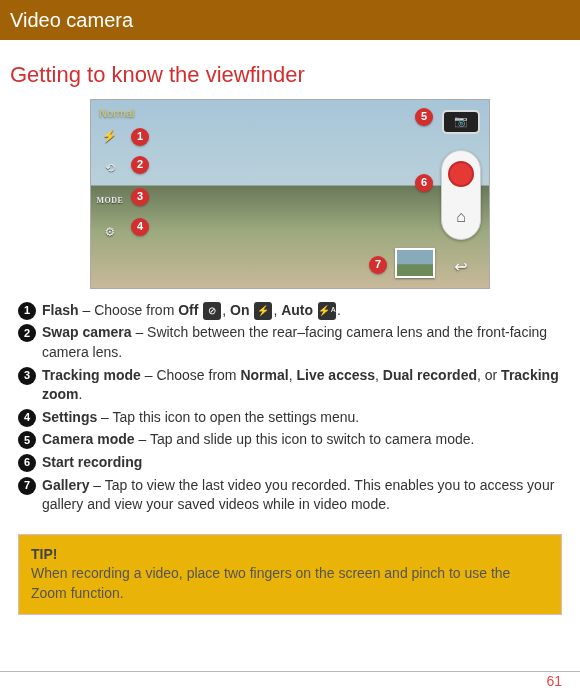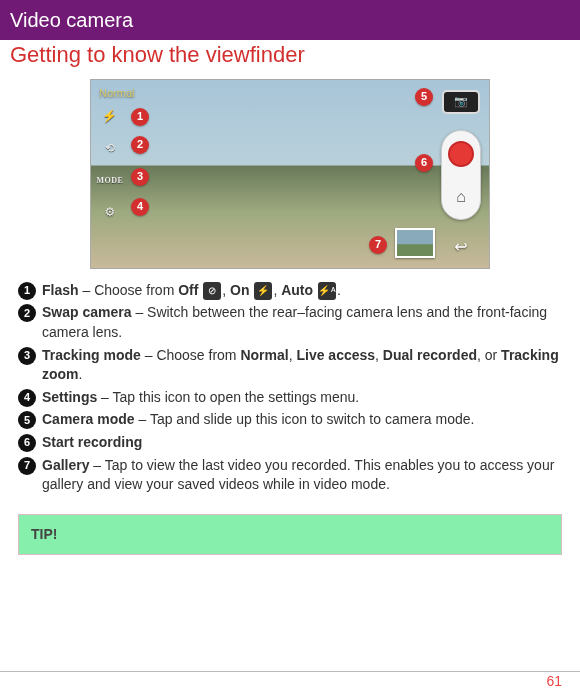--- a/index.html
+++ b/index.html
@@ -8,29 +8,29 @@
     width: 580px;
     height: 700px;
     background: #fff;
     position: relative;
     overflow: hidden;
     color: #333;
     font-size: 14px;
     line-height: 1.4;
   }
   .section-header {
-    background: #701a75;
+    background: #a16207;
     color: #fff;
     font-size: 20px;
     padding: 6px 10px;
   }
   .sub-header {
     color: #d32f2f;
     font-size: 22px;
-    padding: 0 10px 6px 10px;
+    padding: 20px 10px 6px 10px;
   }
 
   
   .vf-wrap {
     display: flex;
     justify-content: center;
     padding: 2px 0 8px 0;
   }
   .vf {
     width: 400px;
@@ -138,21 +138,21 @@
     display:inline-flex;
     width:18px;height:18px;
     background:#333;color:#fff;border-radius:3px;
     font-size:10px;align-items:center;justify-content:center;
     vertical-align:middle;
     margin:0 1px;
   }
 
   .tip {
     margin: 8px 18px 0 18px;
-    background:#86efac;
+    background:#eab308;
     border:1px solid #e0b7c4;
     padding:10px 12px;
     color:#555;
     font-size:14px;
   }
   .tip .tip-h { font-weight:bold; color:#444; }
 
   .page-num {
     position:absolute;
     bottom:8px; right:18px;
@@ -253,16 +253,17 @@
     <div class="num">7</div>
     <div class="desc-text">
       <b>Gallery</b><span> – Tap to view the last video you recorded. This enables you to access your gallery and view your saved videos while in video mode.</span>
     </div>
   </div>
 
 </div>
 
 <div class="tip">
   <div class="tip-h">TIP!</div>
+  <div>When recording a video, place two fingers on the screen and pinch to use the Zoom function.</div>
 </div>
 
 <div class="page-line"></div>
 <div class="page-num">61</div>
 
 </body></html>

